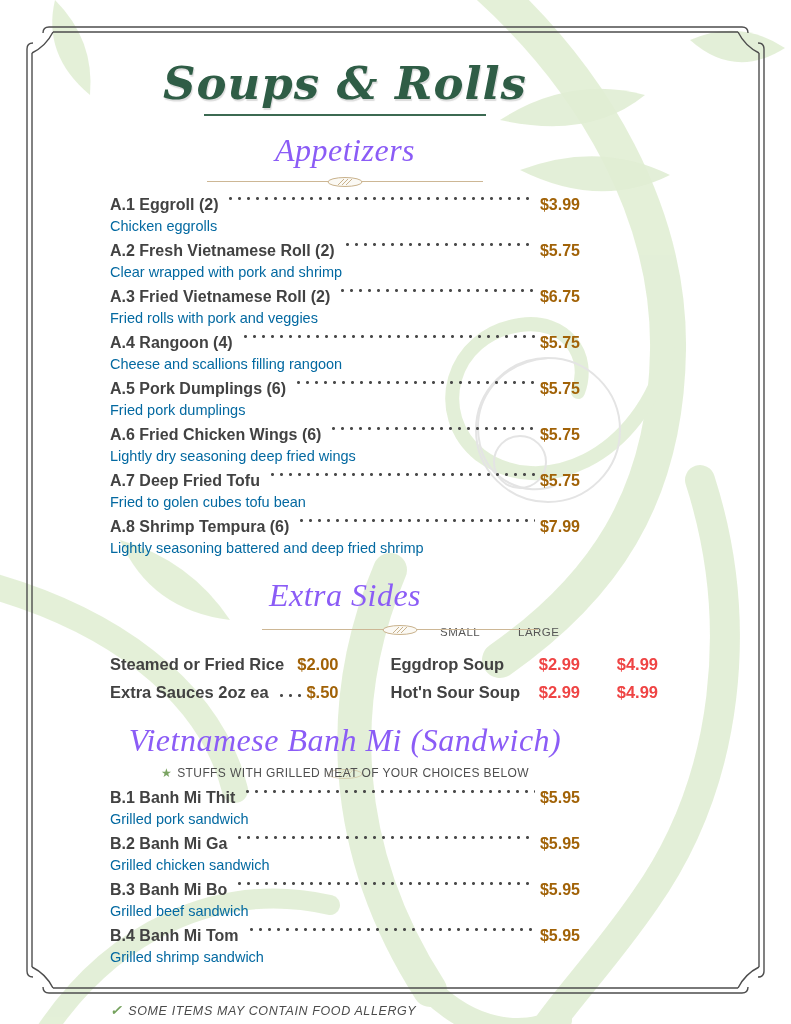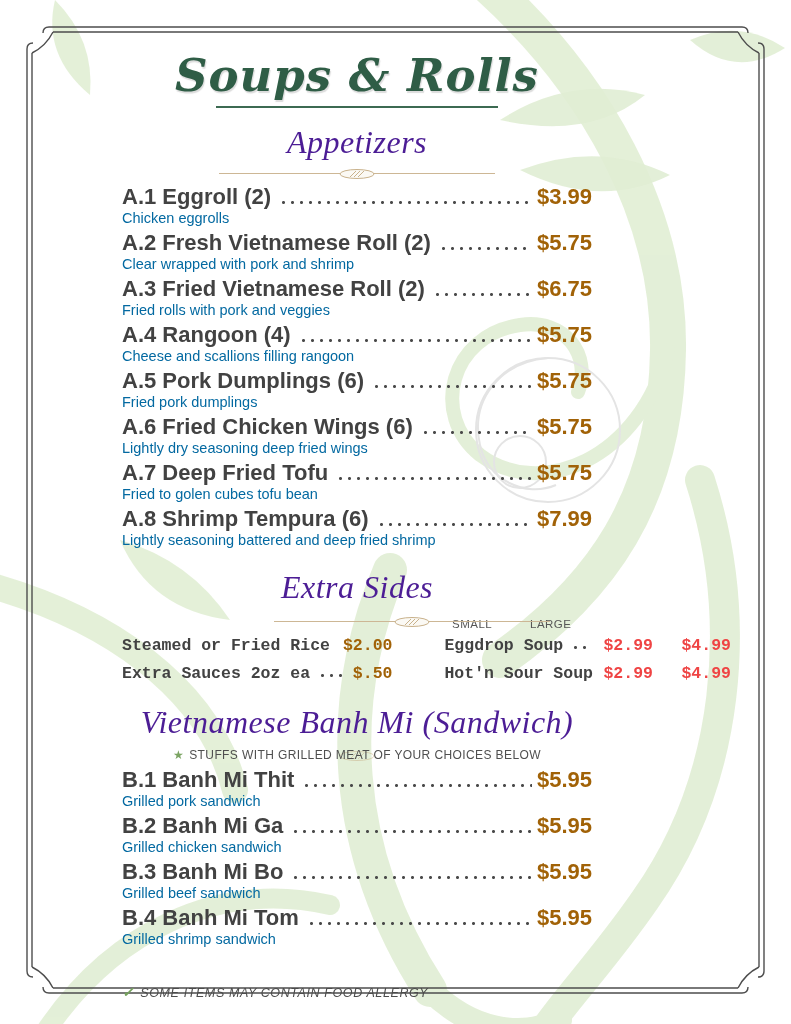--- a/index.html
+++ b/index.html
@@ -4,65 +4,65 @@
 <style>
   html,body { margin:0; padding:0; background:#ffffff; }
   .page {
     position:relative; width:791px; height:1024px; overflow:hidden;
     background:#ffffff;
     font-family:"Liberation Sans", sans-serif;
   }
   .bg, .frame { position:absolute; left:0; top:0; pointer-events:none; }
   .bg { z-index:0; }
   .frame { z-index:1; }
-  .content { position:absolute; left:16px; top:0; width:667px; z-index:2; padding:4px 91px 0 106px; box-sizing:border-box; }
+  .content { position:absolute; left:4px; top:0; width:667px; z-index:2; padding:12px 91px 0 106px; box-sizing:border-box; }
 
   
   .title {
     margin:46px 0 0; text-align:center;
     font-family:"DejaVu Serif", serif; font-style:italic; font-weight:700;
     font-size:45px; line-height:1.15; color:#2f5d46;
     text-shadow:1px 2px 1px rgba(60,60,60,0.18);
     letter-spacing:1px;
   }
   .title-underline { width:282px; height:2px; background:#3c6a52; margin:4px auto 0; }
 
   
   .sec-h {
     margin:16px 0 0; text-align:center;
     font-family:"Liberation Serif", serif; font-style:italic; font-weight:400;
-    font-size:32px; line-height:1.15; color:#4c1d95; letter-spacing:0.5px;
+    font-size:32px; line-height:1.15; color:#8b5cf6; letter-spacing:0.5px;
   }
   .sec-h.tight { margin-top:20px; }
   .sec-h.banh { margin-top:12px; }
 
   
   .divider { position:relative; width:276px; height:13px; margin:6px auto 0; }
   .divider::before { content:""; position:absolute; left:0; right:0; top:6px; border-top:1px solid #cdb795; }
   .orn { position:absolute; left:50%; top:1px; transform:translateX(-50%); background:transparent; }
 
   
   .items { margin-top:7px; }
   .mi { margin-bottom:6px; }
-  .mi-row { display:flex; align-items:flex-end; font-size:22px; line-height:20px; }
+  .mi-row { display:flex; align-items:flex-start; font-size:16px; line-height:20px; }
   .mi-name { font-weight:700; color:#424242; white-space:nowrap; }
   .dots {
     flex:1; height:6px; margin:0 5px 2px 8px;
     background-image:radial-gradient(circle, #4a4a4a 1.3px, transparent 1.6px);
     background-size:9px 5px; background-repeat:repeat-x; background-position:left bottom;
   }
   .mi-price { font-weight:700; color:#a16207; white-space:nowrap; }
   .mi-desc { font-size:14.5px; line-height:18px; margin-top:2px; color:#0369a1; }
 
   
   .sides-hdr { position:relative; margin-top:8px; height:17px; display:flex; justify-content:flex-end; align-items:flex-end; }
   .sides-hdr .divider { position:absolute; left:152px; top:2px; margin:0; }
   .size-h { width:62px; font-size:11.5px; letter-spacing:0.5px; color:#565656; padding-right:2px; box-sizing:border-box; }
   .size-h.small-col { margin-right:16px; }
-  .sides-grid { display:flex; margin-top:6px;font-family:Liberation Mono, monospace; }
+  .sides-grid { display:flex; margin-top:16px; }
   .side-col { width:272px; }
   .soup-col { flex:1; margin-left:52px; }
   .srow { display:flex; align-items:baseline; font-size:16.5px; line-height:20px; margin-bottom:8px; }
   .srow .name { font-weight:700; color:#424242; white-space:nowrap; }
   .srow .fill { flex:1; }
   .cell { width:62px; text-align:right; font-weight:700; color:#ef4444; padding-right:2px; box-sizing:border-box; }
   .cell.small-col { margin-right:16px; }
 
   
   .note { position:relative; margin-top:7px; text-align:center; font-size:12px; letter-spacing:0.4px; color:#4f4f4f; line-height:15px; }

